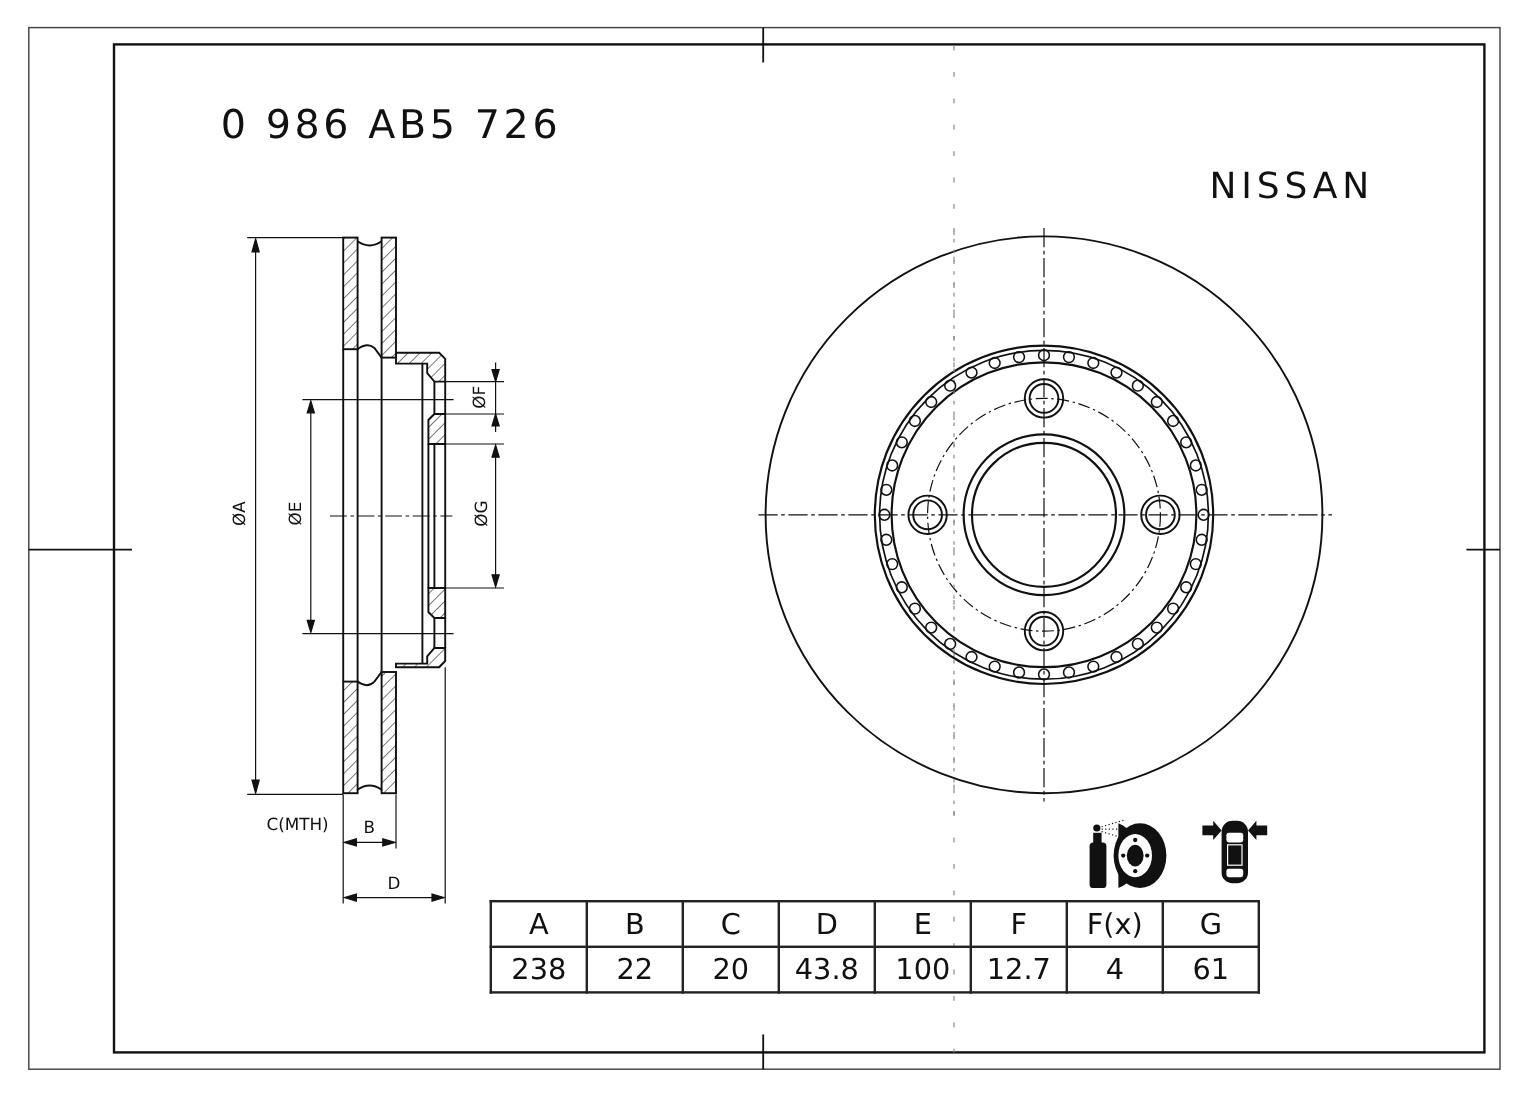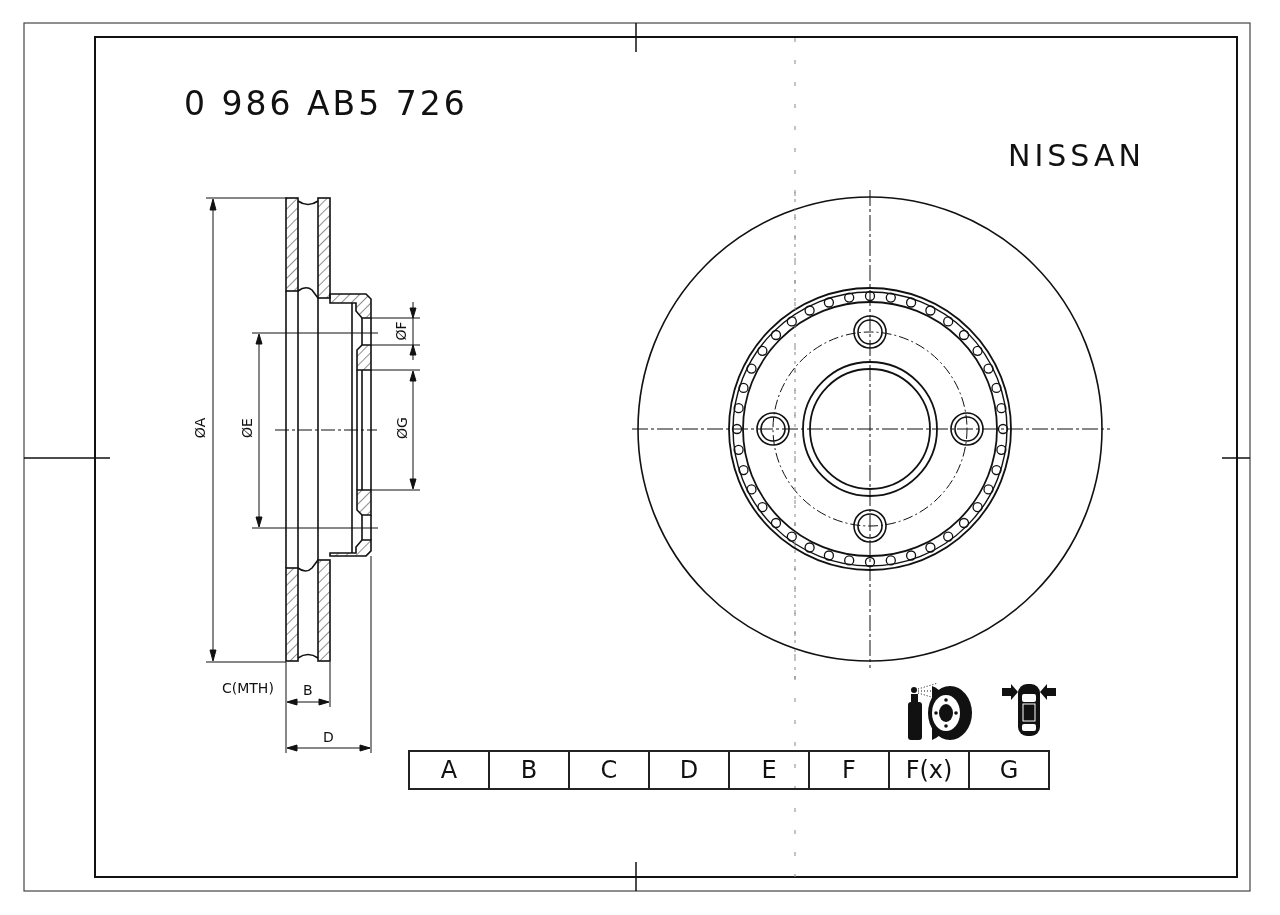--- a/index.html
+++ b/index.html
@@ -226,15 +226,25 @@
         <tr>
       <td>A</td>
       <td>B</td>
       <td>C</td>
       <td>D</td>
       <td>E</td>
       <td>F</td>
       <td>F(x)</td>
       <td>G</td>
     </tr>
+    <tr>
+      <td>238</td>
+      <td>22</td>
+      <td>20</td>
+      <td>43.8</td>
+      <td>100</td>
+      <td>12.7</td>
+      <td>4</td>
+      <td>61</td>
+    </tr>
   </tbody>
     </table>
 </div>
 
 </body></html>

